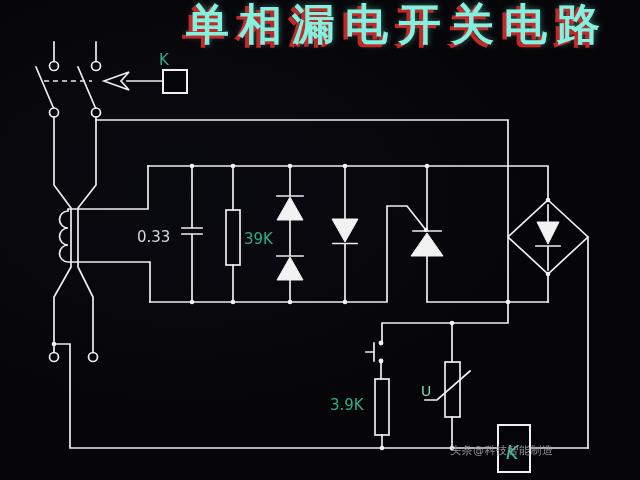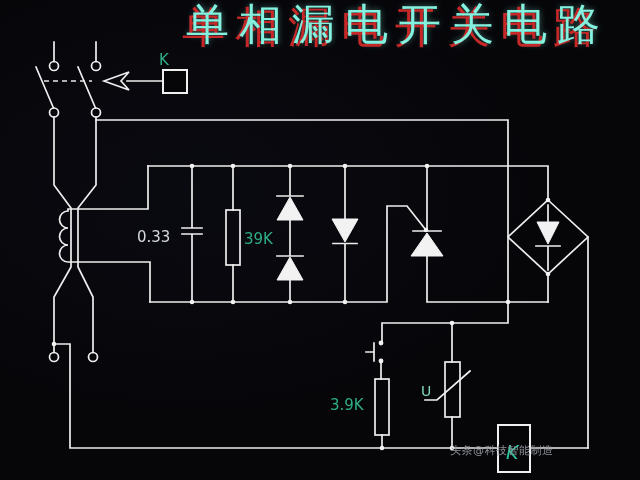--- a/index.html
+++ b/index.html
@@ -4,21 +4,21 @@
 <style>
   html,body{margin:0;padding:0;background:#000;}
   .stage{
     position:relative;width:640px;height:480px;overflow:hidden;
     background:#060609;
     background-image:radial-gradient(ellipse at 30% 40%, rgba(20,20,40,.25), rgba(0,0,0,0) 60%);
     font-family:"DejaVu Sans", sans-serif;
   }
   .title{
     position:absolute;left:186px;top:0px;
-    font-size:43px;font-weight:400;line-height:48px;
+    font-size:43px;font-weight:700;line-height:48px;
     letter-spacing:10px;white-space:nowrap;
     color:#84f0de;
     text-shadow:-4px 3px 0 #c62828, 0 0 6px rgba(140,255,235,.45);
   }
   .watermark{
     position:absolute;left:450px;top:443px;
     font-size:11px;letter-spacing:.5px;white-space:nowrap;
     color:#8e9398;
   }
   svg{position:absolute;left:0;top:0;}

